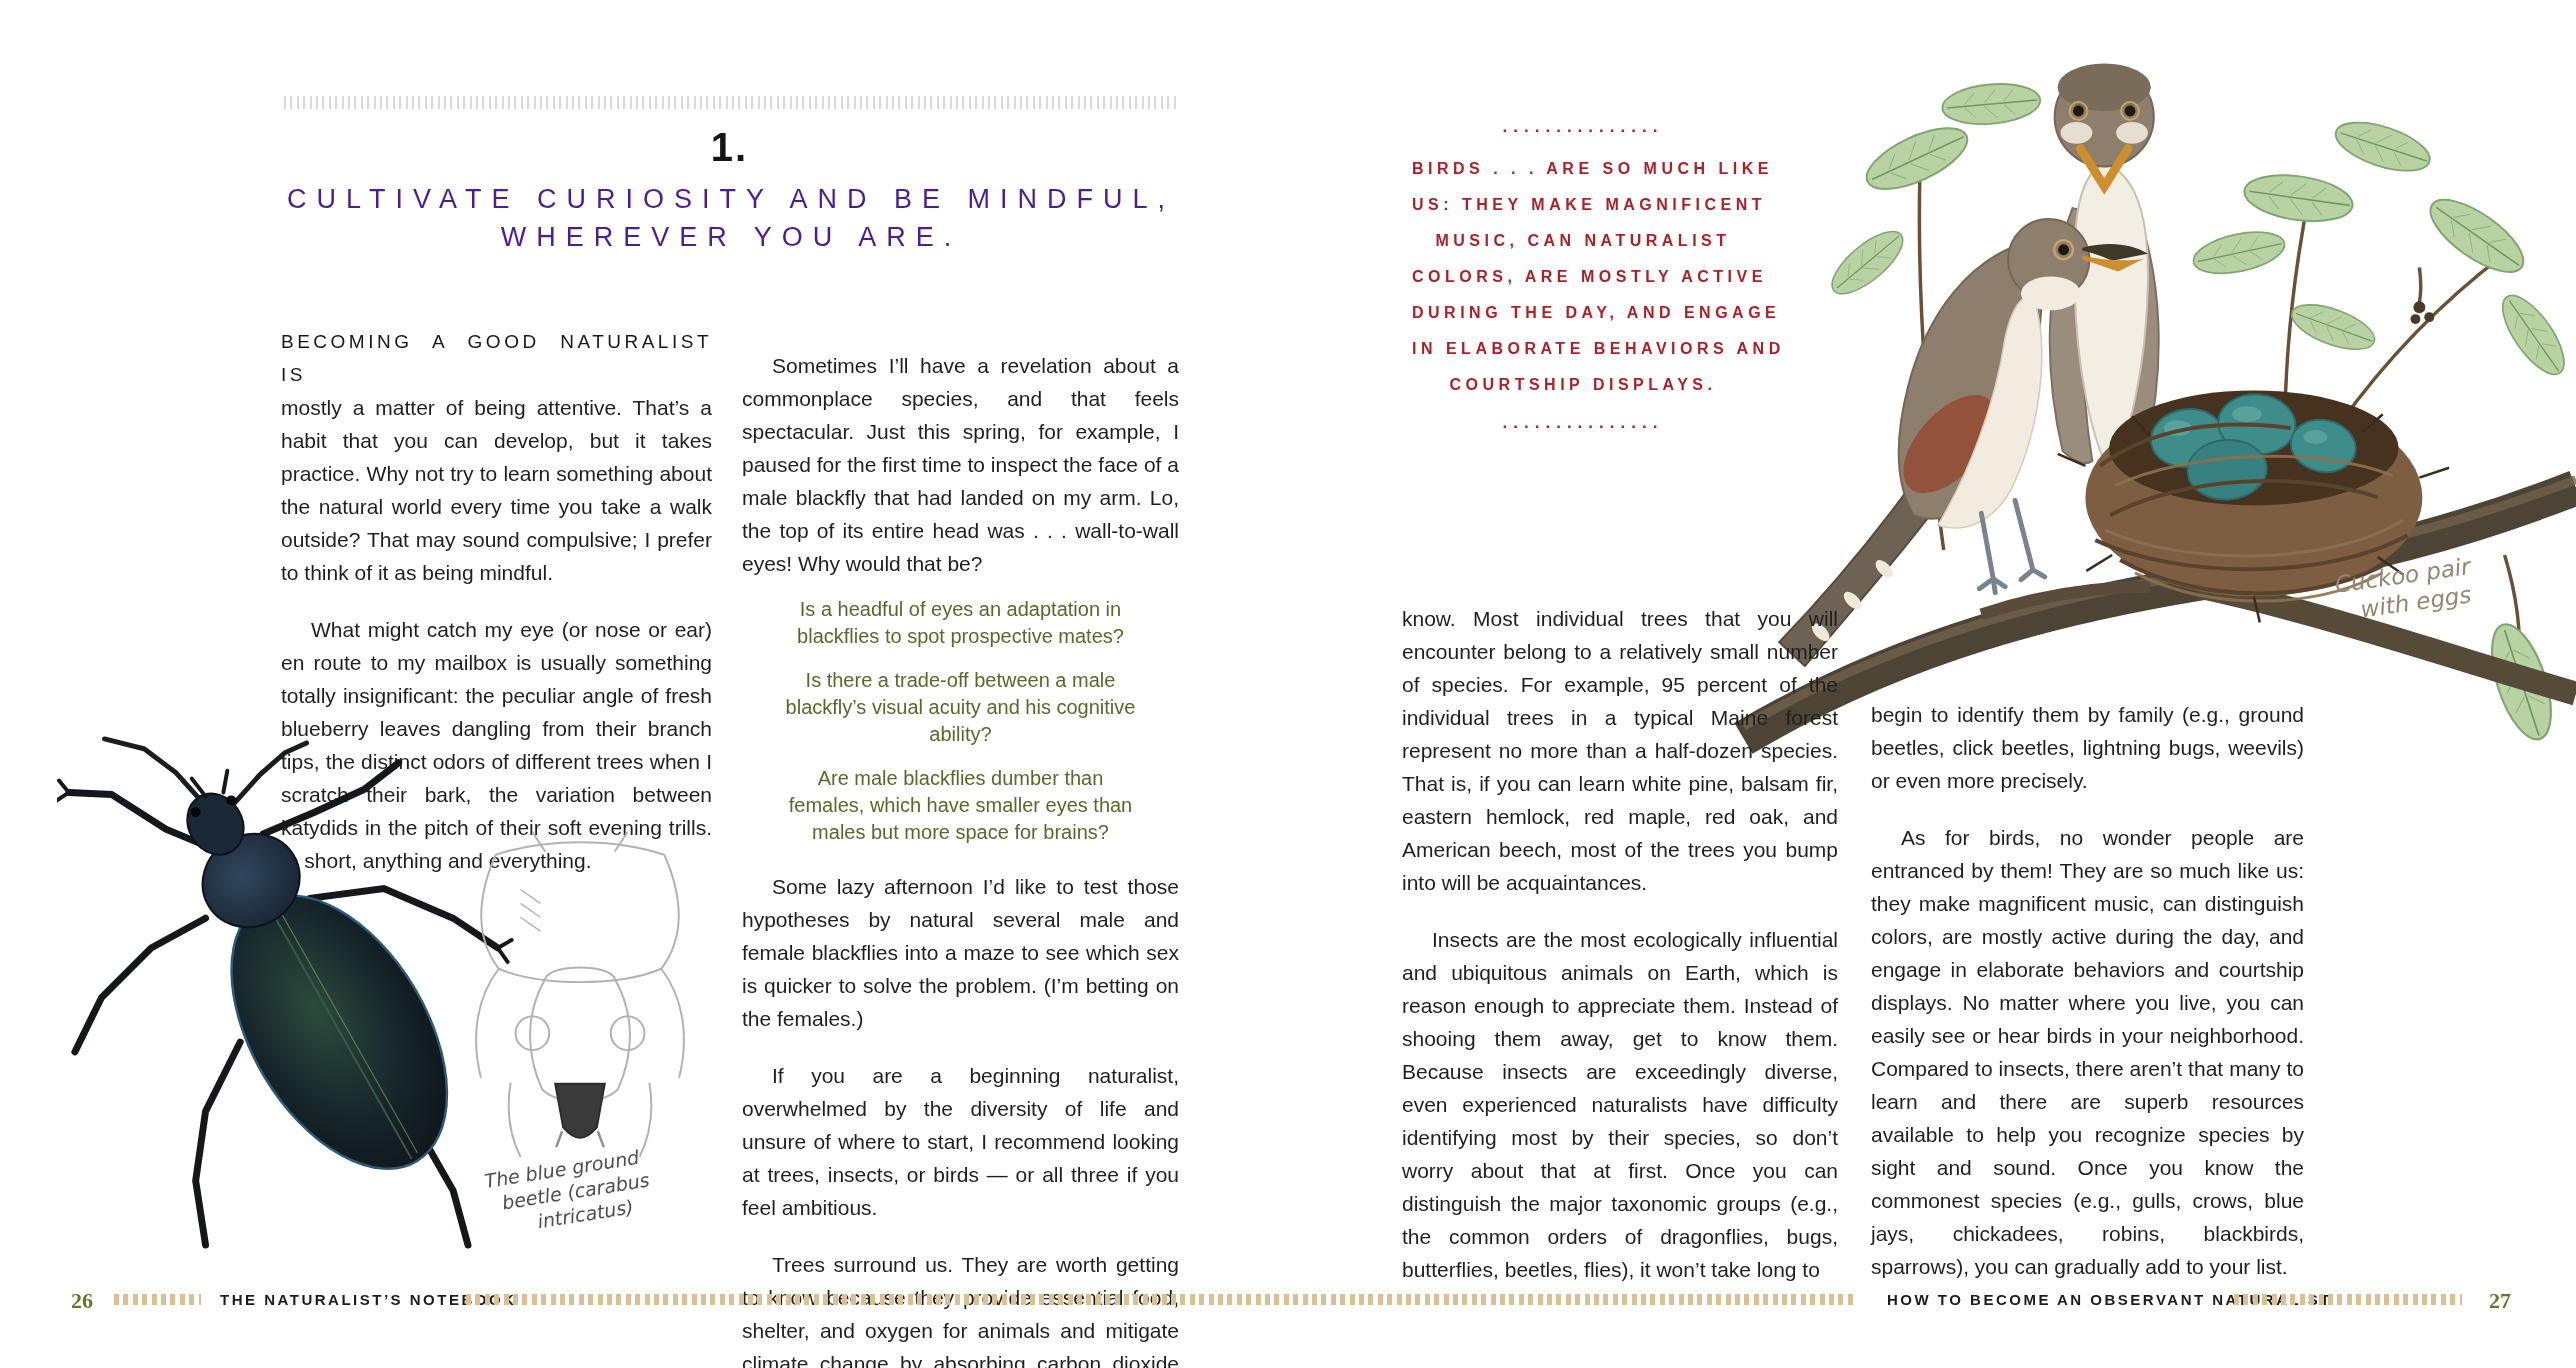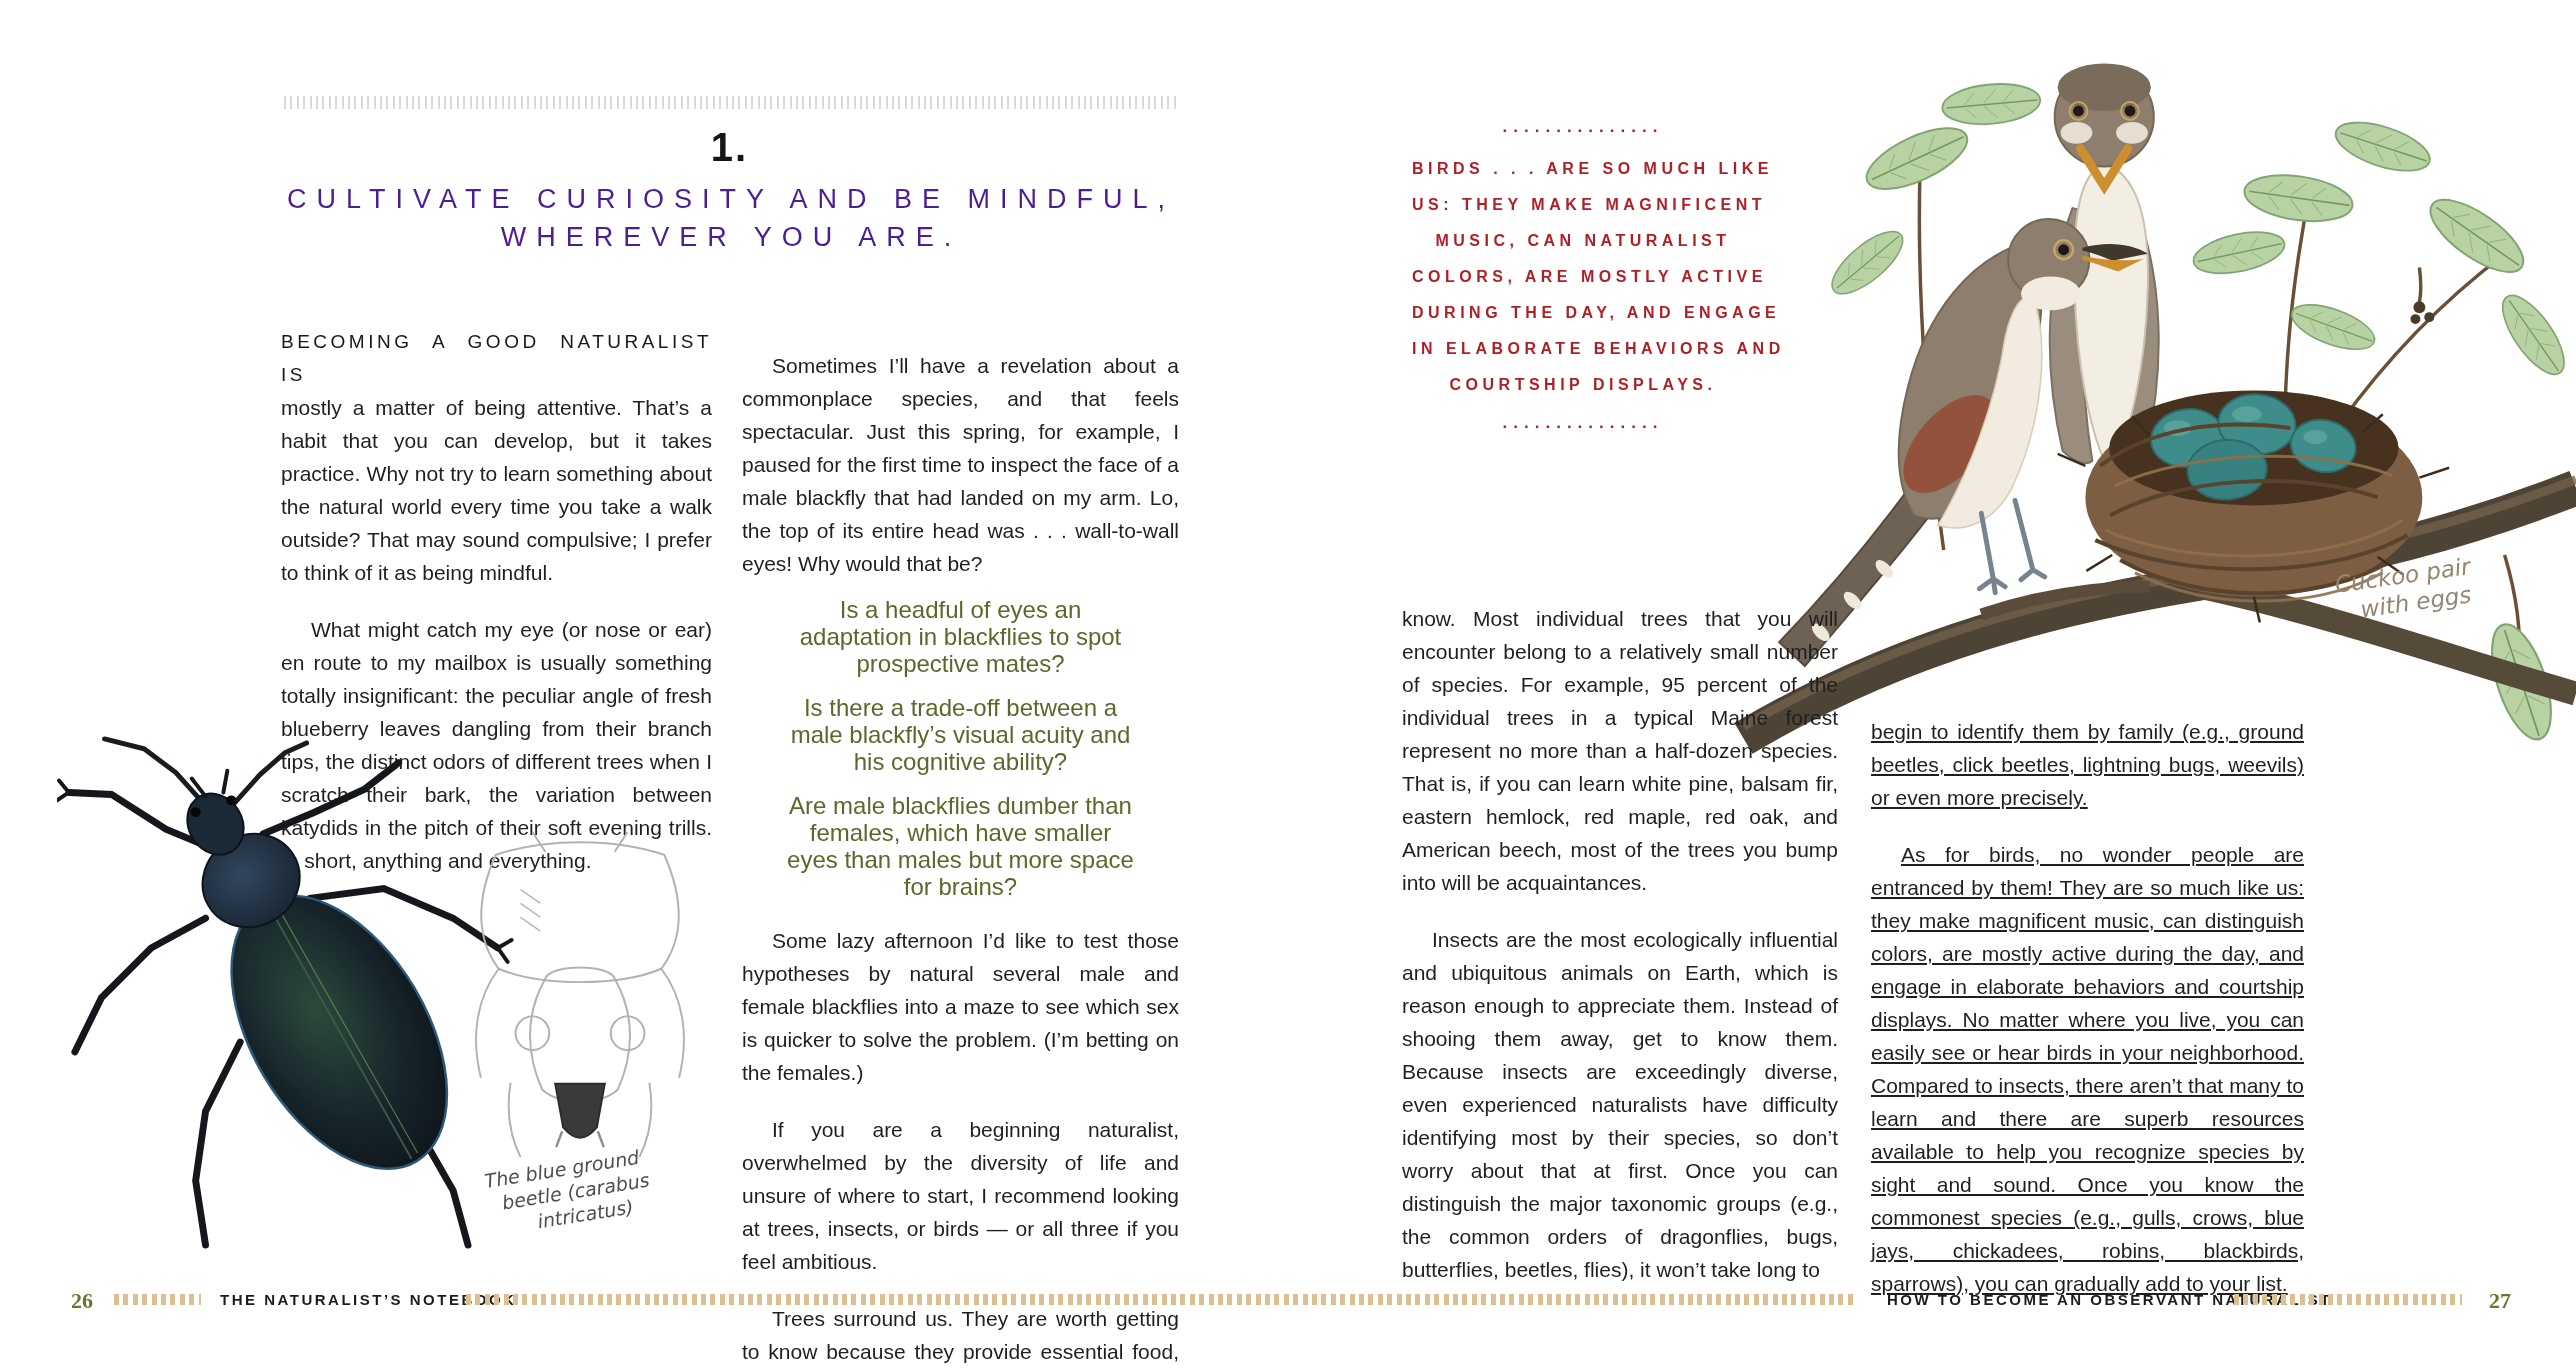--- a/index.html
+++ b/index.html
@@ -14,24 +14,24 @@
   .chapter-title{position:absolute;left:238px;top:180px;width:986px;text-align:center;
     font-size:27px;font-weight:400;letter-spacing:10px;color:#4c1d95;line-height:38px;}
 
   
   .col{position:absolute;font-size:21px;line-height:33px;text-align:justify;color:#1f1f1f;}
   .col p{margin:0;}
   .col p.indent{text-indent:30px;margin-top:24px;}
   .col-l1{left:281px;top:325px;width:431px;}
   .col-l2{left:742px;top:325px;width:437px;}
   .col-r1{left:1402px;top:602px;width:436px;}
-  .col-r2{left:1871px;top:715px;width:433px;text-decoration:underline;}
+  .col-r2{left:1871px;top:698px;width:433px;}
   .lead-caps{display:block;font-size:19px;letter-spacing:3.5px;word-spacing:6px;
     text-align:justify;text-align-last:justify;color:#181818;}
-  .question{font-size:24px;line-height:27px;color:#5a682b;text-align:center;
+  .question{font-size:20px;line-height:27px;color:#5a682b;text-align:center;
     margin:0 0 17px 0 !important;padding:0 42px;text-indent:0 !important;}
   .questions{margin:16px 0 6px 0;}
 
   
   .pullquote{position:absolute;left:1412px;top:117px;width:342px;text-align:center;color:#b01f26;}
   .pq-dots{font-size:17px;font-weight:700;letter-spacing:6px;line-height:20px;}
   .pq-line{font-size:16px;font-weight:700;letter-spacing:4.5px;line-height:36px;white-space:nowrap;}
   .pq-body{margin:14px 0 10px 0;}
 
   

